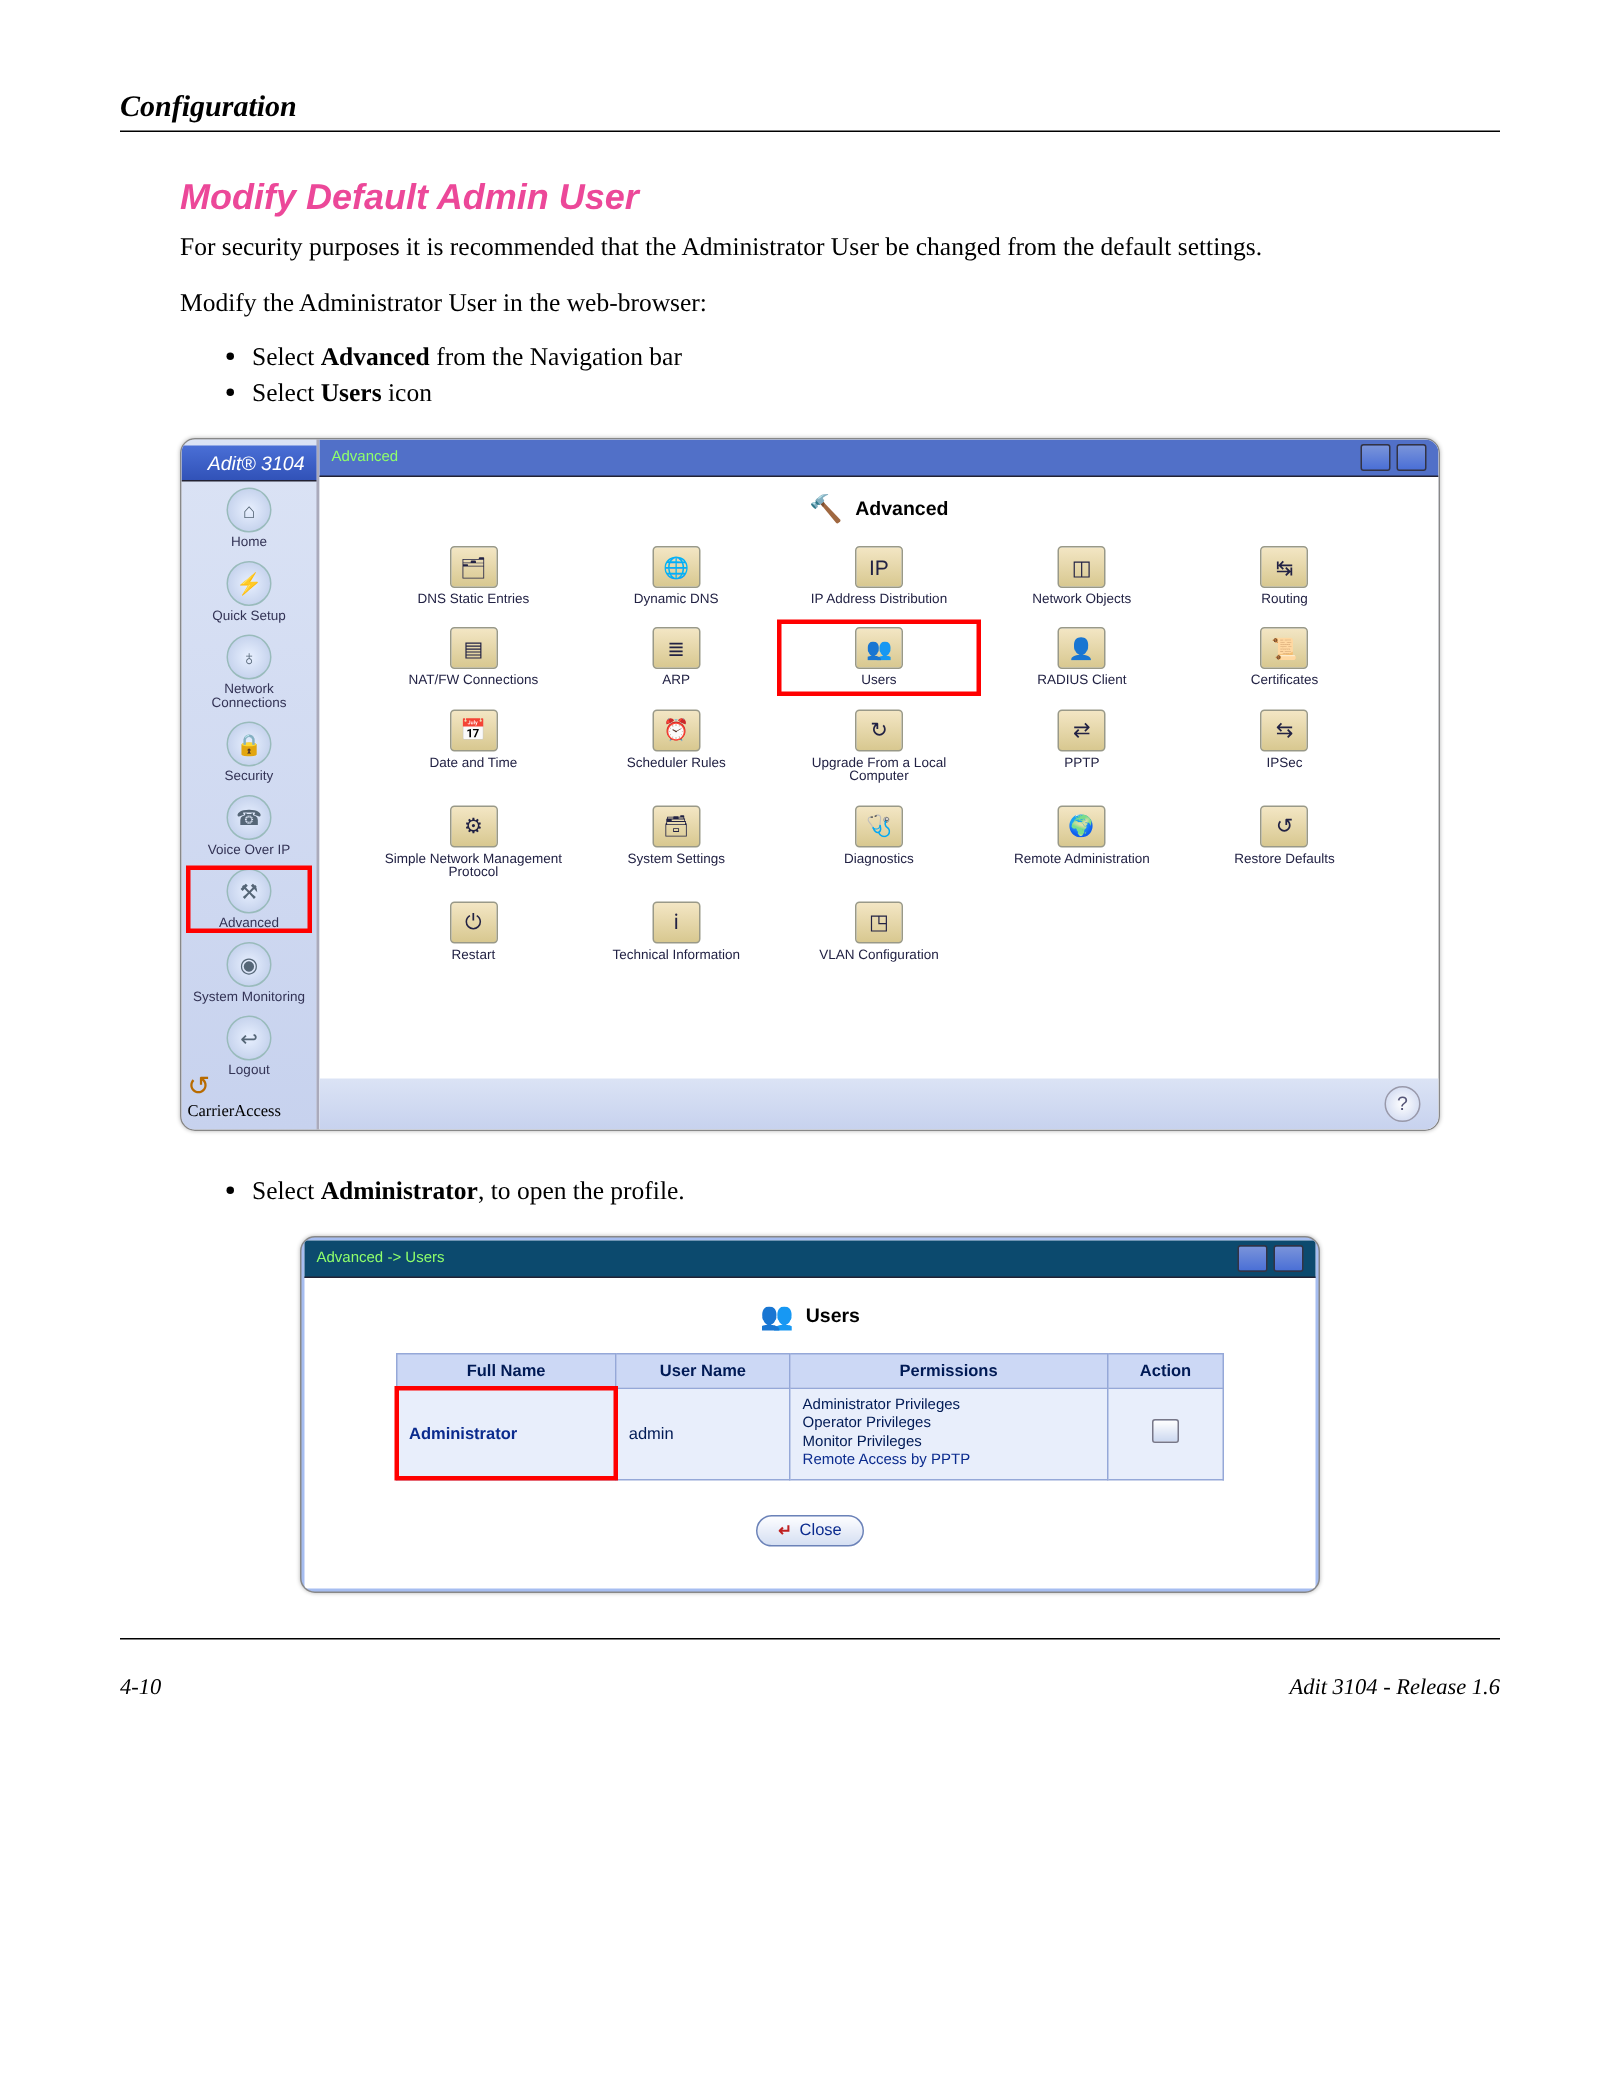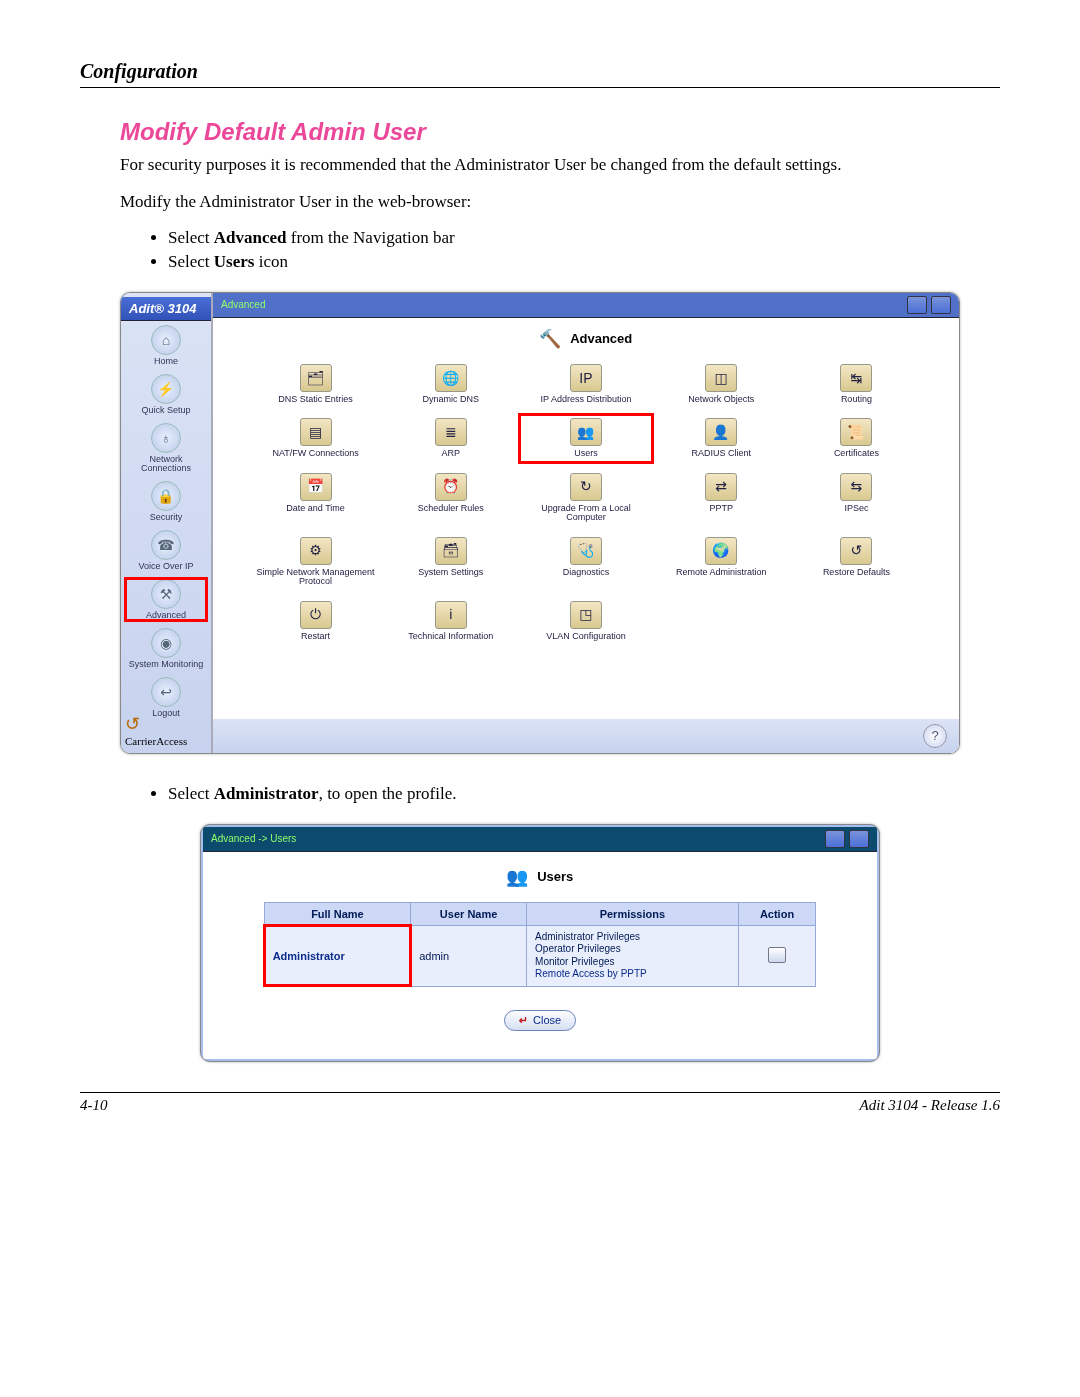--- a/index.html
+++ b/index.html
@@ -66,26 +66,26 @@
     display: flex;
     flex-direction: column;
     align-items: center;
     padding-top: 4px;
     position: relative;
   }
   .s1-title {
     background: linear-gradient(#4a6fd6,#3152b8);
     color: #fff;
     font-style: italic;
-    font-weight: bold;
+    font-weight: normal;
     font-size: 13px;
     padding: 4px 8px;
     width: 100%;
     box-sizing: border-box;
-    text-align: left;
+    text-align: right;
     border-bottom: 1px solid #223;
   }
   .nav-item {
     width: 80px;
     text-align: center;
     font-size: 9px;
     color: #335;
     margin: 4px 0;
     line-height: 1.0;
   }
@@ -300,21 +300,21 @@
     color: #0b2b8e;
     cursor: pointer;
   }
   .close-btn .ret {
     color: #c02020;
     font-weight: bold;
   }
   .page-foot {
     border-top: 1.5px solid #000;
     margin-top: 20px;
-    padding-top: 4px;
+    padding-top: 24px;
     display: flex;
     justify-content: space-between;
     font-style: italic;
     font-size: 15px;
   }
 </style>
 </head>
 <body>
 
 <div class="page-head">

